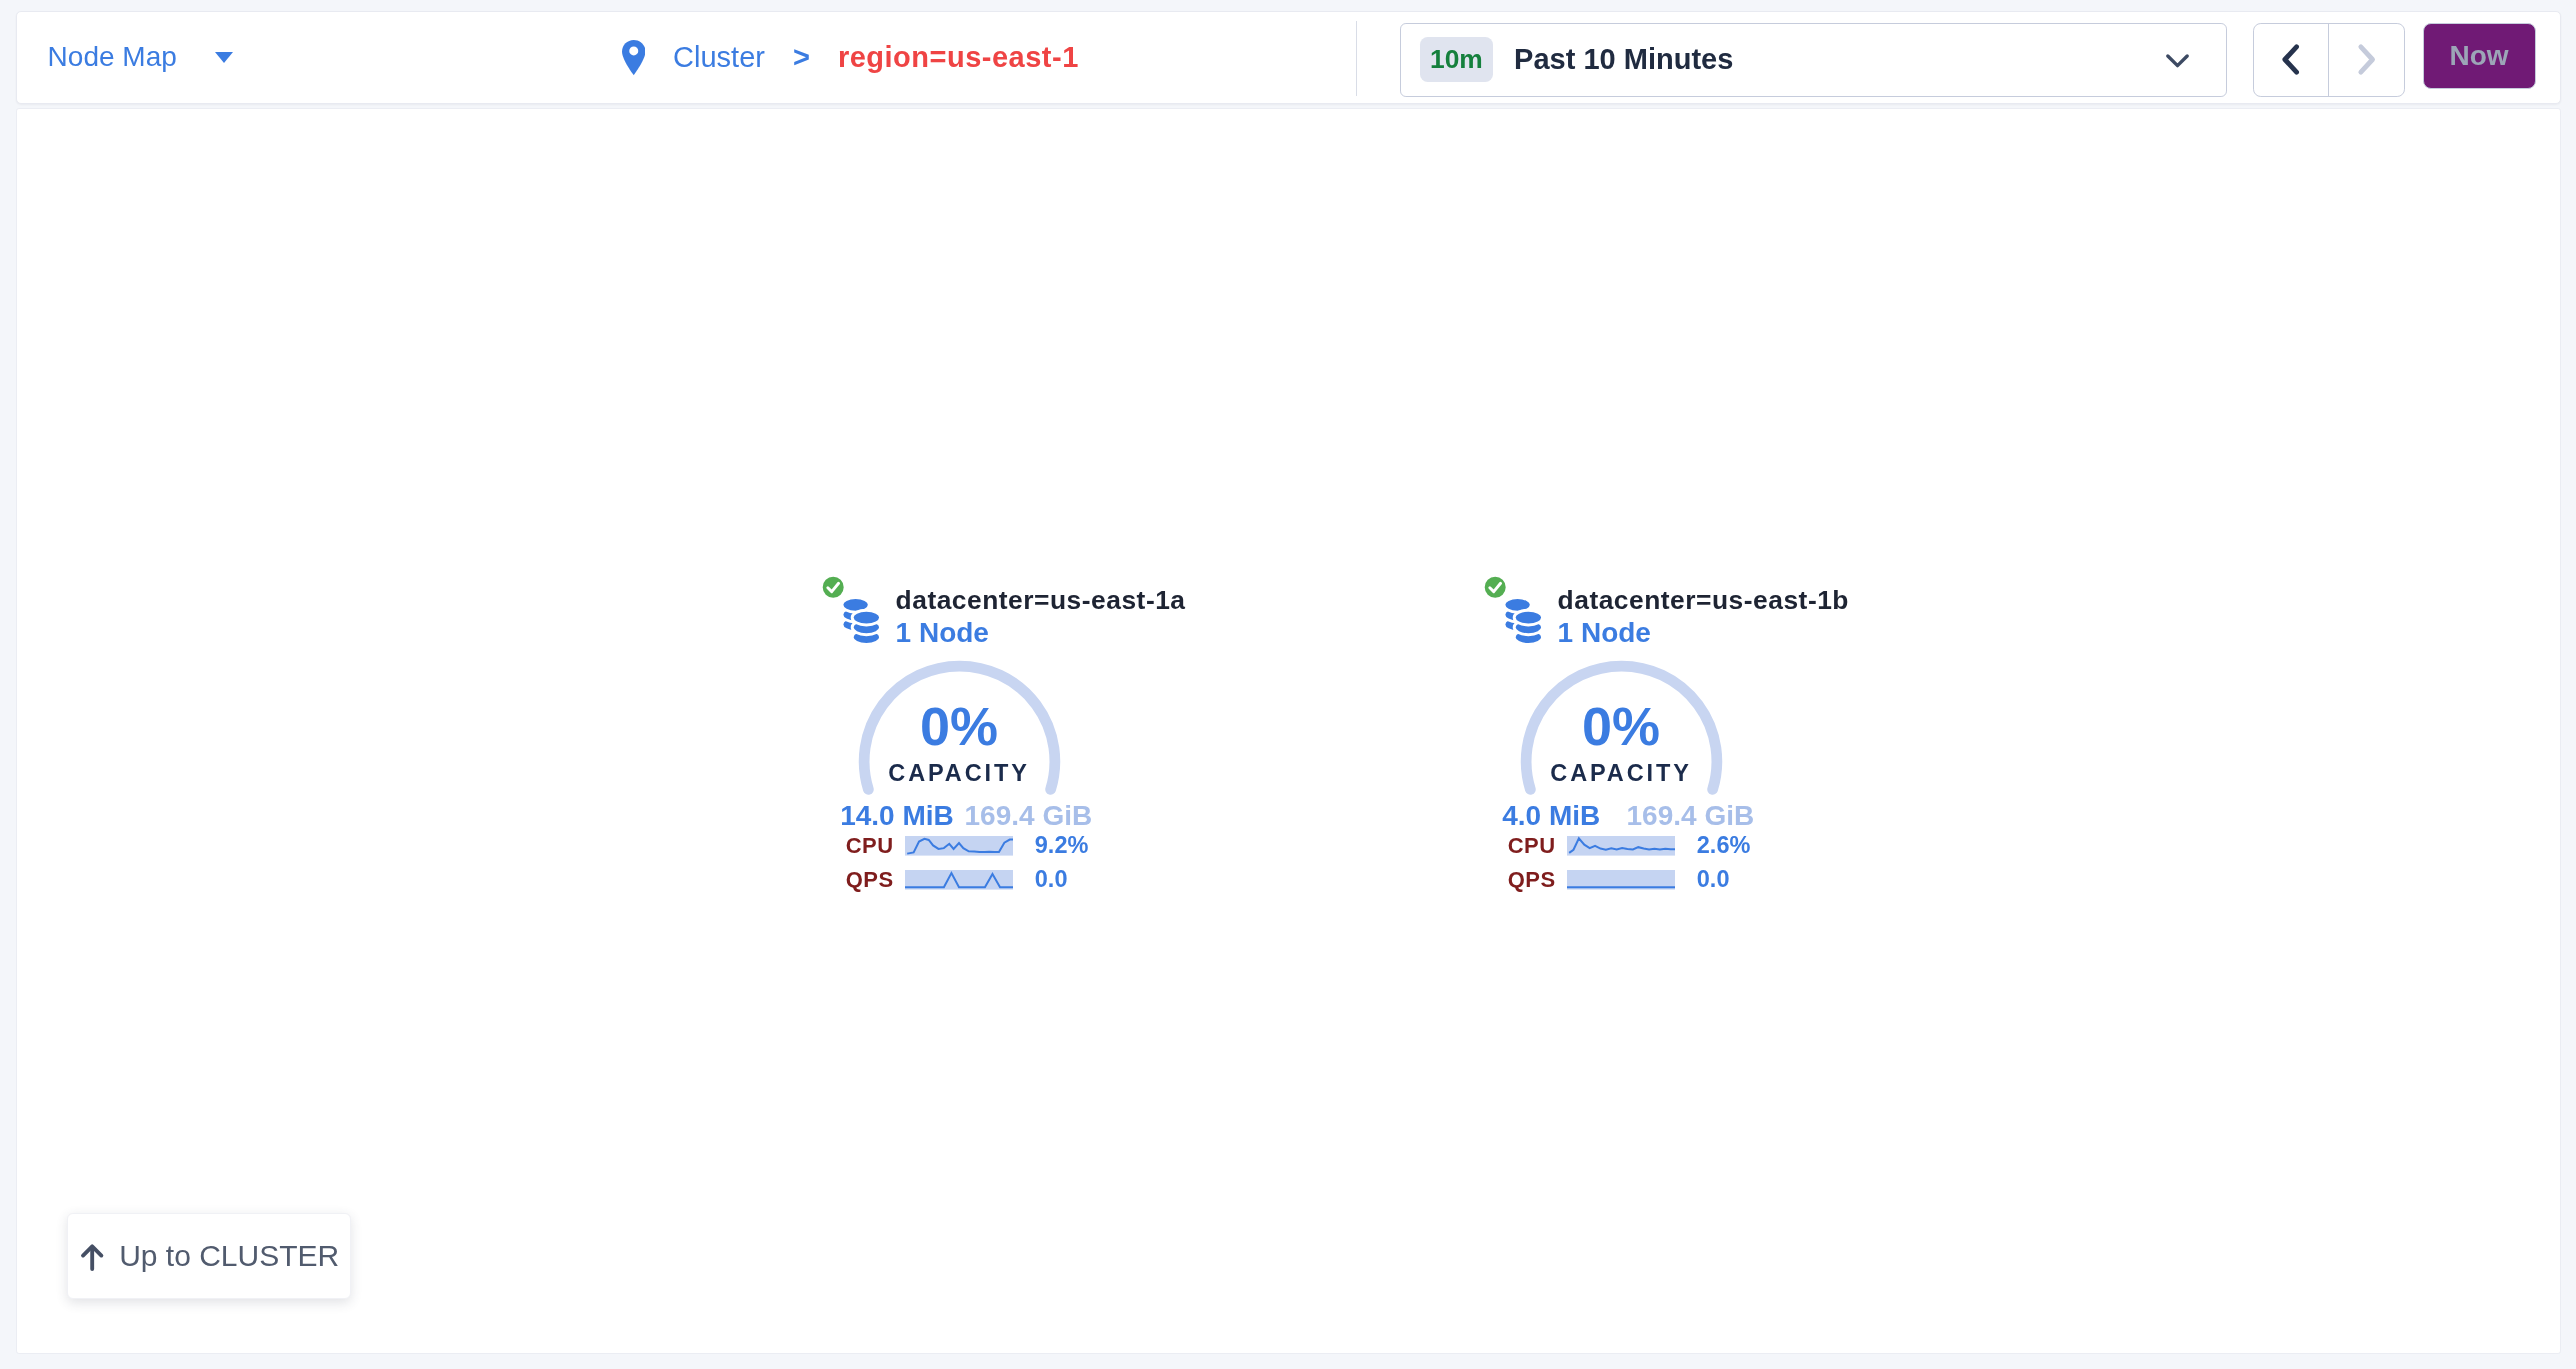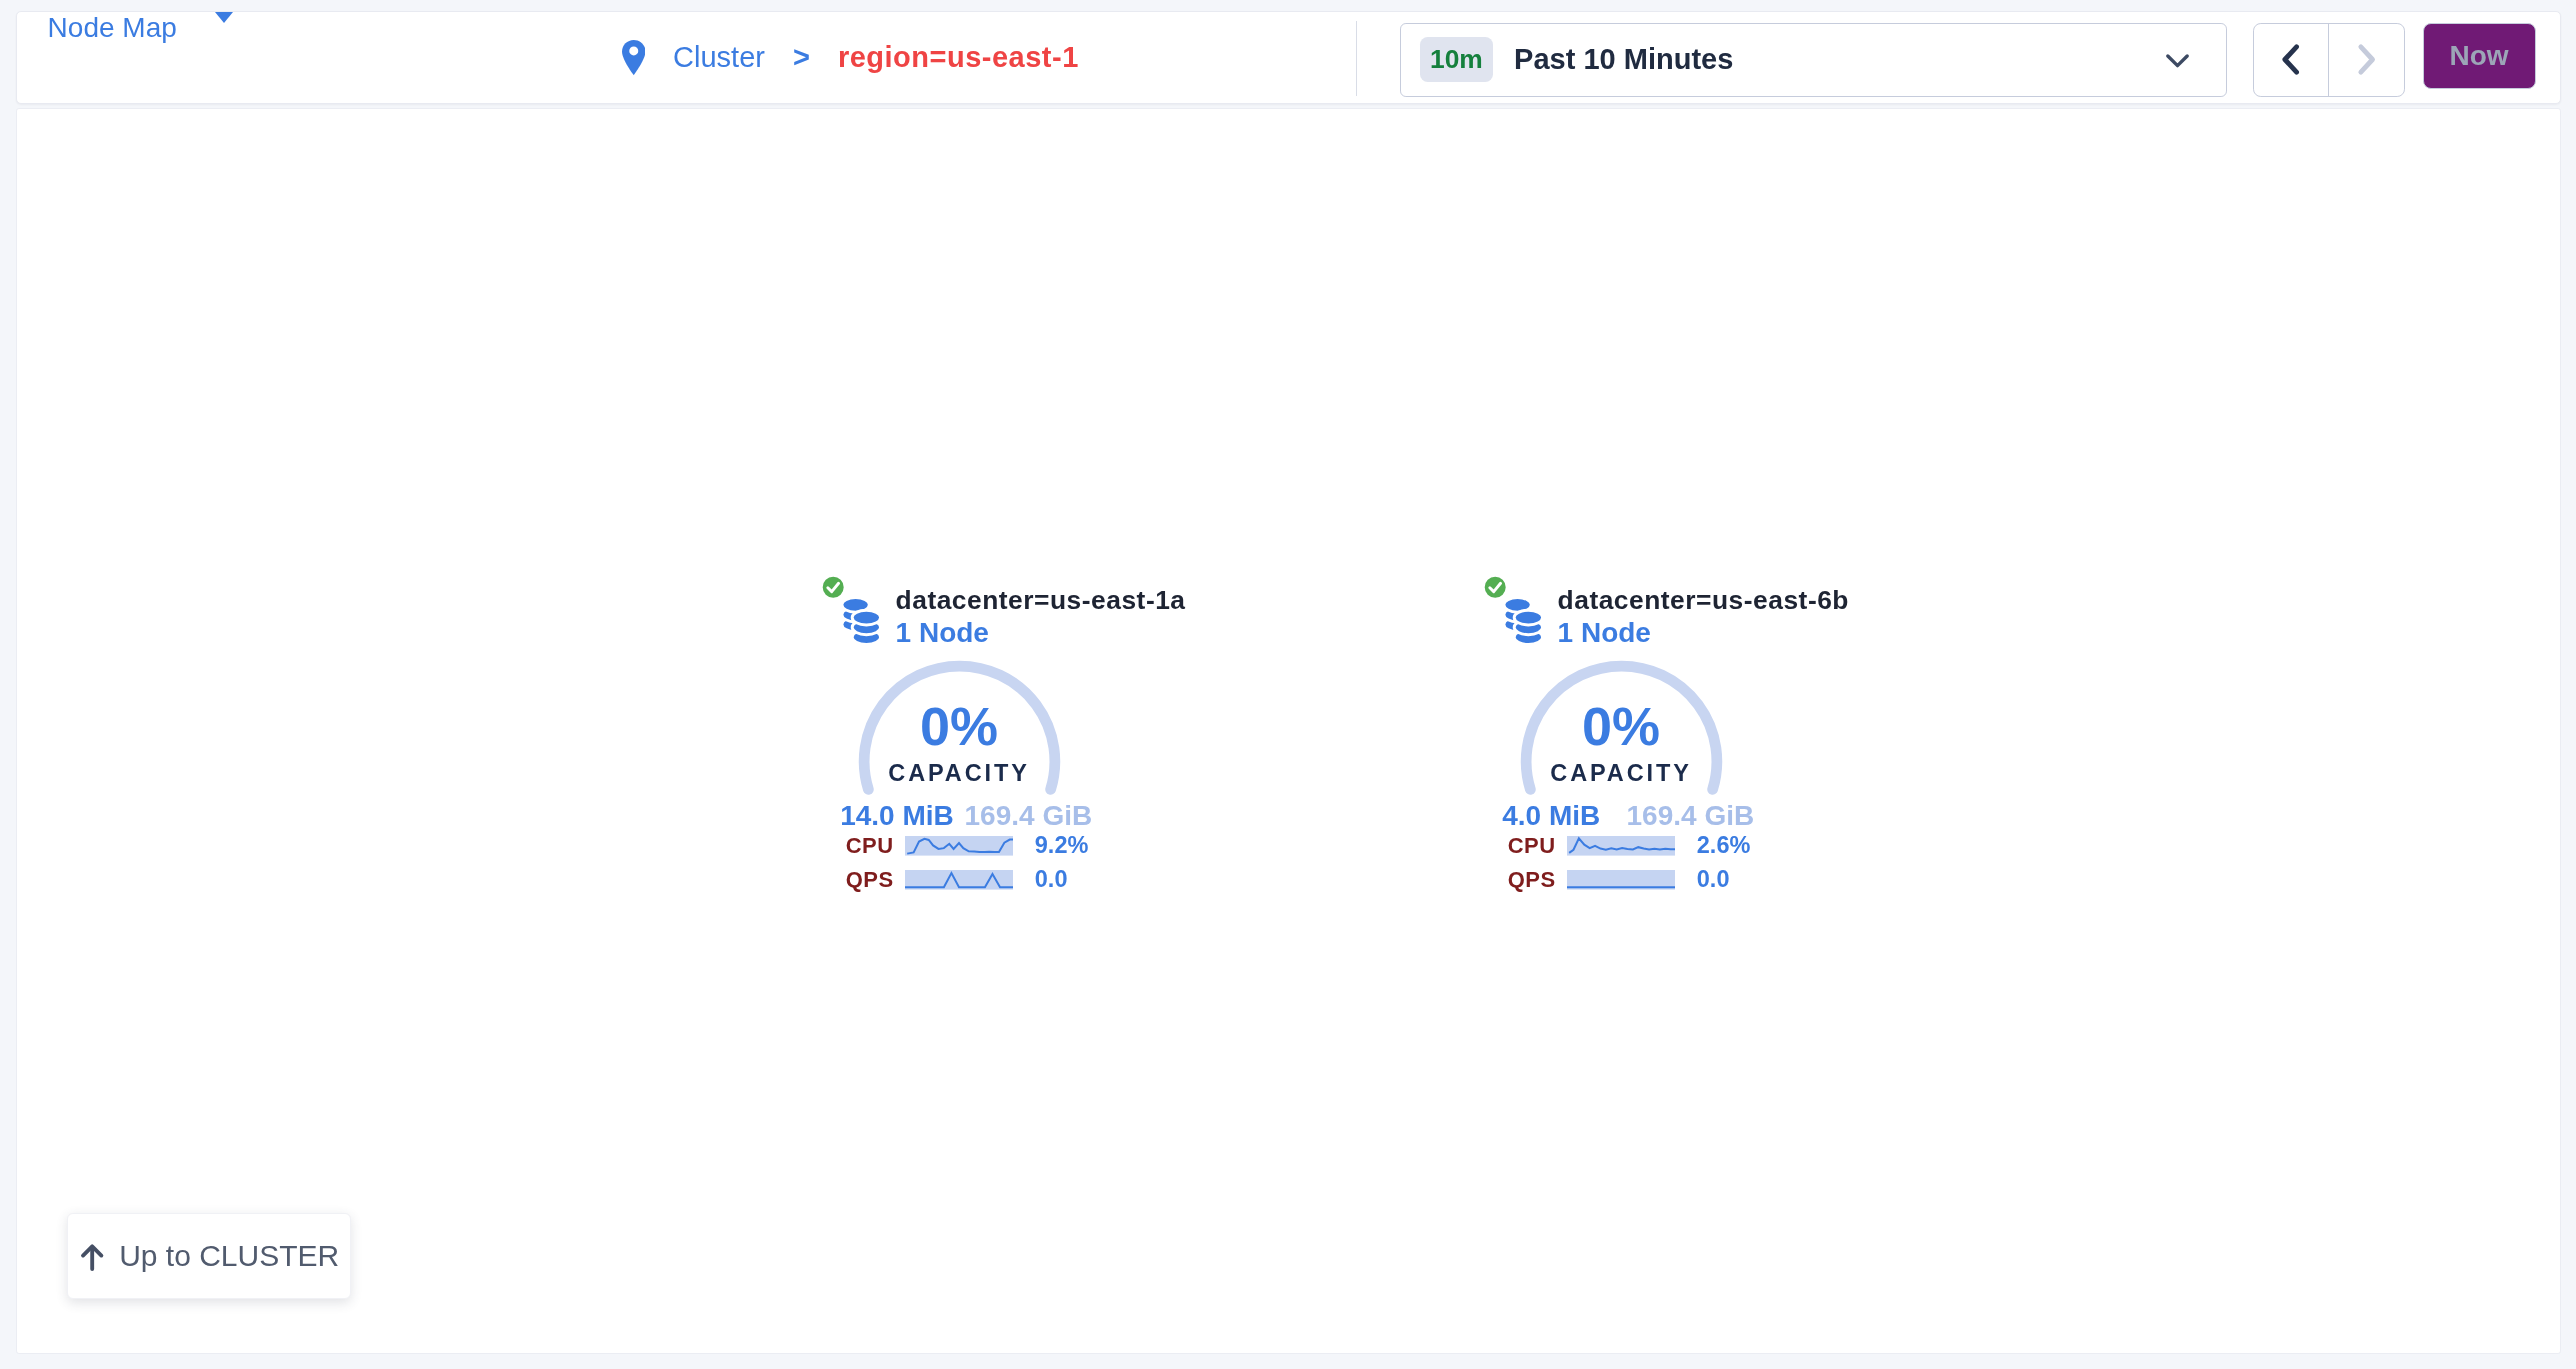--- a/index.html
+++ b/index.html
@@ -12,21 +12,21 @@
     -webkit-font-smoothing:antialiased;
   }
   
   .header-card {
     position:absolute; left:15.6px; top:10.8px; width:2545px; height:93px;
     background:#FFFFFF; border:1px solid #E8EAF1; border-radius:4.9px;
     box-shadow:0 1px 2px rgba(30,40,60,.05);
   }
   .nodemap {
     position:absolute; left:31px; top:0; height:91px;
-    display:flex; gap:38px; cursor:pointer;
+    display:flex; align-items:center; gap:38px; cursor:pointer;
   }
   .nodemap-label { color:#3B7CE1; font-size:28px; font-weight:500; }
   .caret-down {
     width:0; height:0;
     border-left:9.8px solid transparent; border-right:9.8px solid transparent;
     border-top:11.7px solid #3B7CE1;
   }
   .breadcrumb {
     position:absolute; left:605px; top:0; height:91px;
     display:flex; align-items:center; gap:28px; font-size:29px; white-space:nowrap;
@@ -215,21 +215,21 @@
     <svg class="db-icon" width="47" height="53" viewBox="0 0 48 54">
       <g fill="#3B7CE1" stroke="#FFFFFF" stroke-width="3">
         <ellipse cx="19" cy="31" rx="14" ry="7.5"></ellipse>
         <ellipse cx="19" cy="21" rx="14" ry="7.5"></ellipse>
         <ellipse cx="19" cy="11" rx="14" ry="7.5"></ellipse>
         <ellipse cx="30" cy="44" rx="14.5" ry="7.5"></ellipse>
         <ellipse cx="30" cy="34" rx="14.5" ry="7.5"></ellipse>
         <ellipse cx="30" cy="24" rx="14.5" ry="7.5"></ellipse>
       </g>
     </svg>
-    <div class="dc-title">datacenter=us-east-6b</div>
+    <div class="dc-title">datacenter=us-east-1b</div>
     <div class="dc-sub">1 Node</div>
 
     <svg class="gauge-svg" width="221" height="221" viewBox="0 0 226 226">
       <path d="M 19.8 141.5 A 97.5 97.5 0 1 1 206.2 141.5" fill="none" stroke="#C8D5F1" stroke-width="11" stroke-linecap="round"></path>
     </svg>
     <div class="gauge-pct">0%</div>
     <div class="gauge-cap">CAPACITY</div>
 
     <div class="cap-row">
       <span class="cap-used">4.0 MiB</span>

